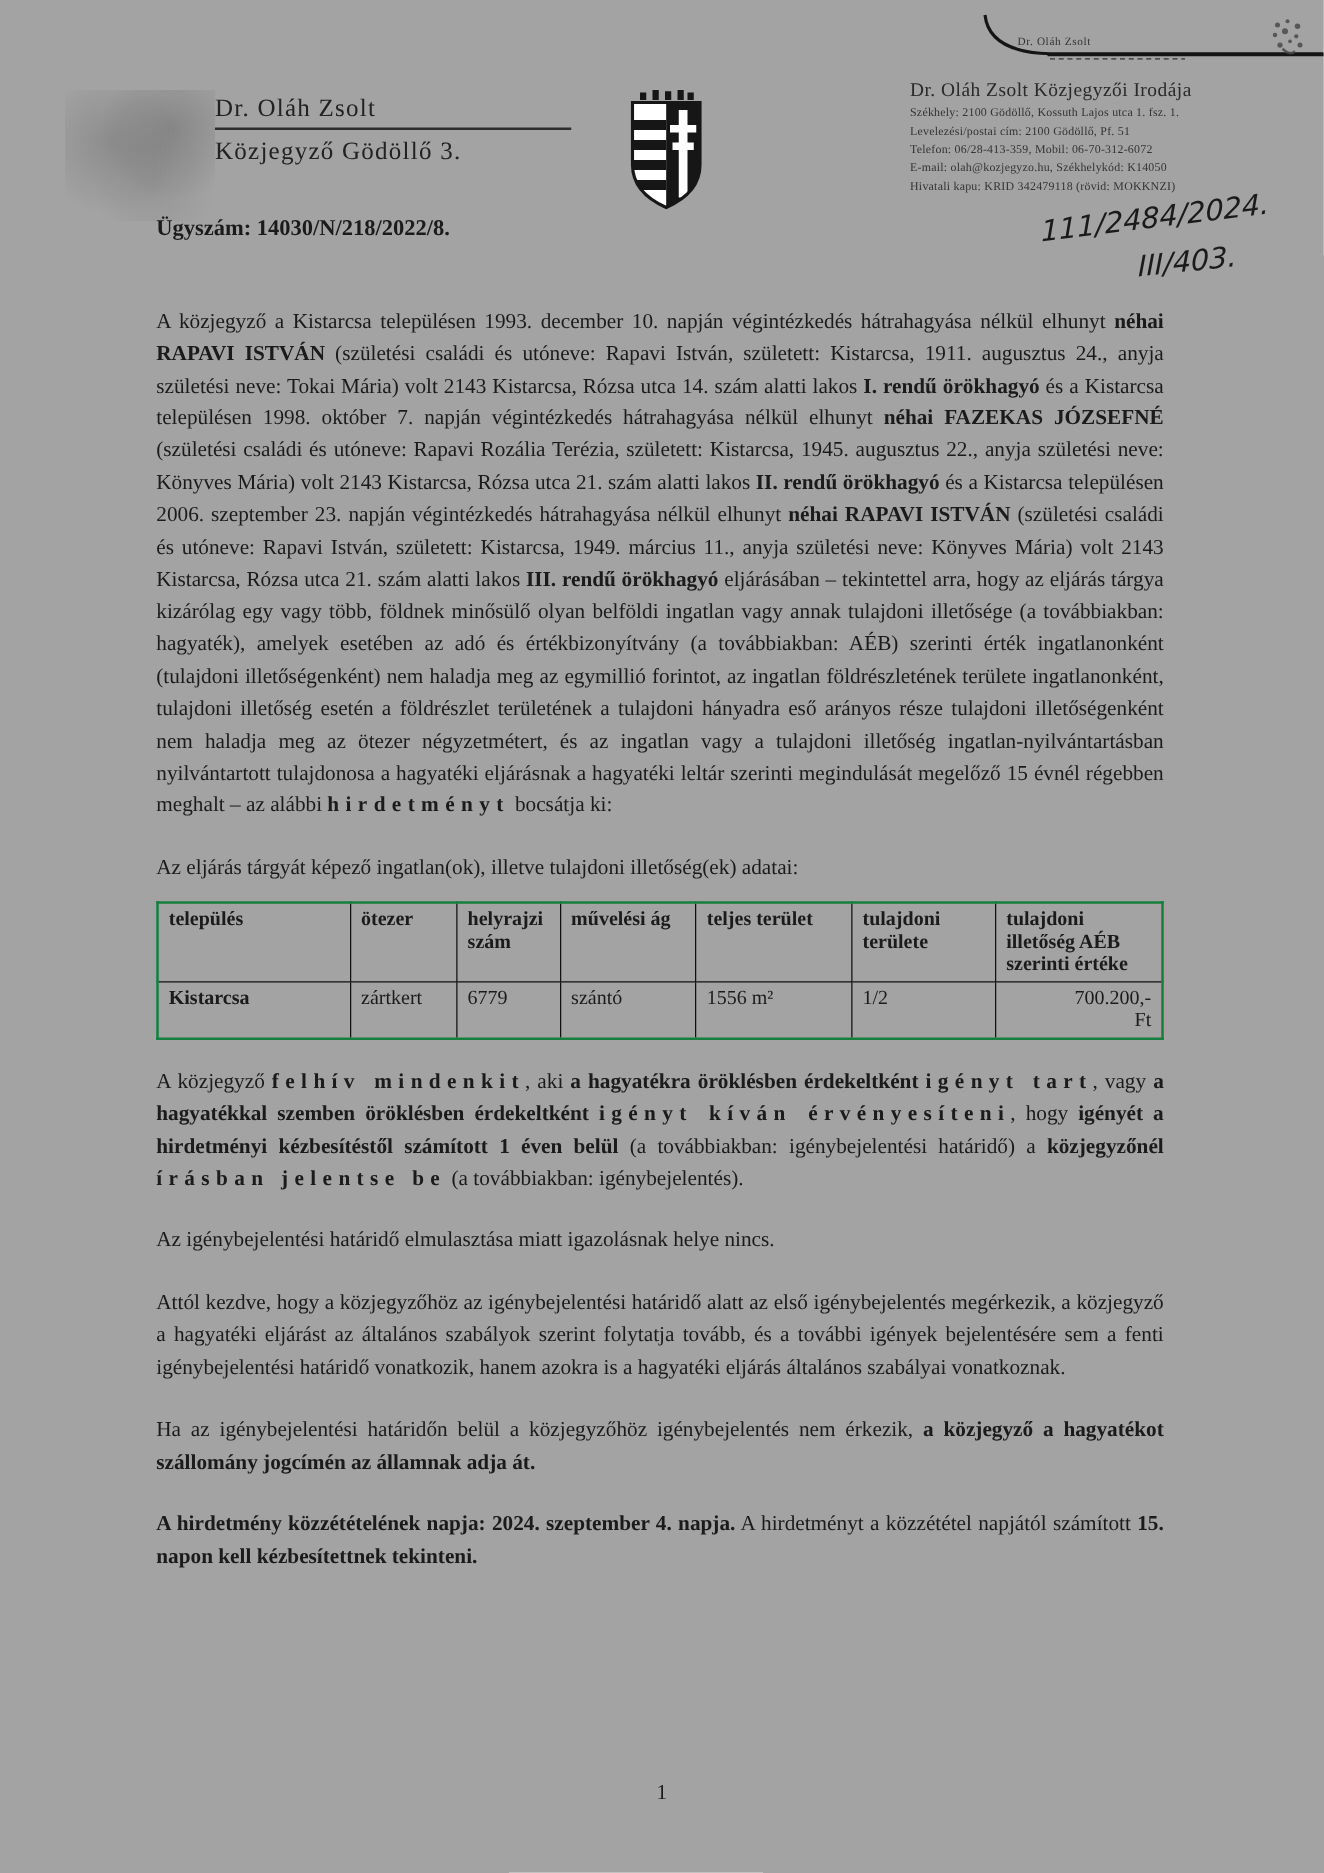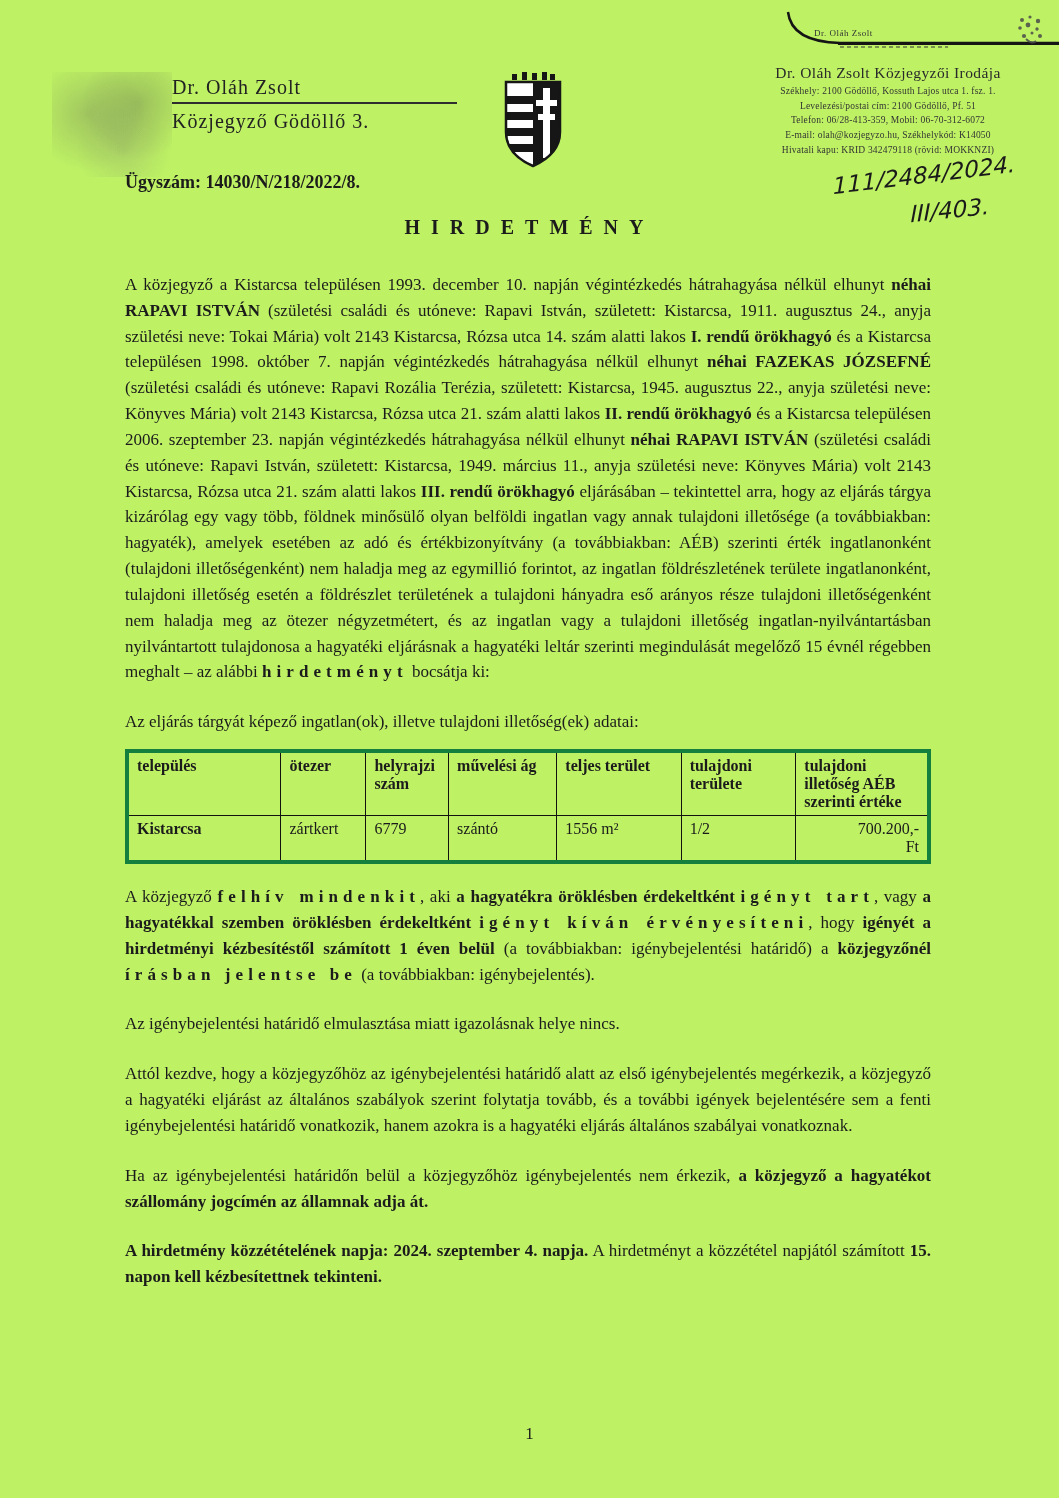--- a/index.html
+++ b/index.html
@@ -1,18 +1,18 @@
 <!DOCTYPE html>
 <html lang="hu"><head>
 <meta charset="utf-8">
 <style>
   html,body{margin:0;padding:0;background:#dcdcdc;}
   .page{
     position:relative;width:1059px;height:1498px;margin:0 auto;
-    background:#bef264;color:#1b1b1b;
+    background:#a3a3a3;color:#1b1b1b;
     font-family:"Liberation Serif",serif;overflow:hidden;text-decoration:underline;
   }
   
   .corner{position:absolute;left:778px;top:10px;width:281px;height:46px;}
   .corner svg{display:block;}
   .corner-label{font-size:9px;fill:#333;letter-spacing:.5px;}
   .corner-rule{position:absolute;left:838px;top:43px;right:0;border-bottom:2px solid #151515;}
   .corner-stamp{position:absolute;left:1012px;top:12px;width:36px;height:36px;opacity:.85;}
   
   .emboss{position:absolute;left:52px;top:72px;width:120px;height:105px;
@@ -21,42 +21,42 @@
       radial-gradient(circle at 72% 30%, rgba(80,80,80,.30), transparent 50%),
       radial-gradient(circle at 60% 75%, rgba(110,110,110,.22), transparent 45%);
     filter:contrast(1.2);}
   .notary{position:absolute;left:172px;top:76px;width:300px;}
   .notary-name{font-size:20px;letter-spacing:1px;color:#222;
     border-bottom:2px solid #2e2e2e;padding-bottom:3px;width:285px;}
   .notary-title{font-size:20px;letter-spacing:1px;color:#222;margin-top:6px;}
   
   .coa{position:absolute;left:500px;top:70px;}
   
-  .office{position:absolute;left:728px;top:64px;width:320px;text-align:center;color:#2a2a2a;}
+  .office{position:absolute;left:728px;top:64px;width:320px;color:#2a2a2a;}
   .office-name{font-size:15.5px;letter-spacing:.4px;margin-bottom:2px;}
   .office-line{font-size:9.5px;line-height:1.55;letter-spacing:.2px;color:#333;}
   
   .case{position:absolute;left:125px;top:172px;font-size:18px;font-weight:bold;}
   
   .handwrite{position:absolute;left:832px;top:160px;width:215px;color:#1a1a1a;
     font-family:"DejaVu Sans",sans-serif;font-style:italic;}
   .hw1{font-size:23px;transform:rotate(-7deg) skewX(-6deg);}
   .hw2{font-size:23px;margin-left:78px;margin-top:8px;transform:rotate(-6deg) skewX(-6deg);}
   
   .doc-title{position:absolute;left:0;top:216px;width:1059px;text-align:center;
     font-size:20px;font-weight:bold;letter-spacing:.55em;}
   
-  .content{position:absolute;left:125px;top:272px;width:806px;}
+  .content{position:absolute;left:125px;top:244px;width:806px;}
   .para{font-size:17px;line-height:1.52;text-align:justify;margin:0 0 24px 0;}
   .para:last-child{margin-bottom:0;}
   .b{font-weight:bold;}
   .s{letter-spacing:.30em;}
   
   table.props{border-collapse:collapse;width:100%;margin:14px 0 20px 0;
-    border:4px solid #15803d;font-size:16px;}
+    border:2px solid #15803d;font-size:16px;}
   table.props th, table.props td{border:1.5px solid #111;padding:4px 8px;vertical-align:top;text-align:left;}
   table.props th{font-weight:bold;}
   table.props td:first-child{font-weight:bold;}
   table.props td:last-child{text-align:right;padding-left:48px;}
   
   .pageno{position:absolute;left:0;top:1424px;width:1059px;text-align:center;font-size:17px;}
 </style>
 </head>
 <body>
 
@@ -127,21 +127,20 @@
     <div class="office-line">Hivatali kapu: KRID 342479118 (rövid: MOKKNZI)</div>
   </div>
 
   <div class="case">Ügyszám: 14030/N/218/2022/8.</div>
 
   <div class="handwrite">
     <div class="hw1">111/2484/2024.</div>
     <div class="hw2">III/403.</div>
   </div>
 
-  <div class="doc-title">HIRDETMÉNY</div>
 
   <div class="content">
     <p class="para"><span class="">A közjegyző a Kistarcsa településen 1993. december 10. napján végintézkedés hátrahagyása nélkül elhunyt </span><span class="b ">néhai RAPAVI ISTVÁN</span><span class=""> (születési családi és utóneve: Rapavi István, született: Kistarcsa, 1911. augusztus 24., anyja születési neve: Tokai Mária) volt 2143 Kistarcsa, Rózsa utca 14. szám alatti lakos </span><span class="b ">I. rendű örökhagyó</span><span class=""> és a Kistarcsa településen 1998. október 7. napján végintézkedés hátrahagyása nélkül elhunyt </span><span class="b ">néhai FAZEKAS JÓZSEFNÉ</span><span class=""> (születési családi és utóneve: Rapavi Rozália Terézia, született: Kistarcsa, 1945. augusztus 22., anyja születési neve: Könyves Mária) volt 2143 Kistarcsa, Rózsa utca 21. szám alatti lakos </span><span class="b ">II. rendű örökhagyó</span><span class=""> és a Kistarcsa településen 2006. szeptember 23. napján végintézkedés hátrahagyása nélkül elhunyt </span><span class="b ">néhai RAPAVI ISTVÁN</span><span class=""> (születési családi és utóneve: Rapavi István, született: Kistarcsa, 1949. március 11., anyja születési neve: Könyves Mária) volt 2143 Kistarcsa, Rózsa utca 21. szám alatti lakos </span><span class="b ">III. rendű örökhagyó</span><span class=""> eljárásában – tekintettel arra, hogy az eljárás tárgya kizárólag egy vagy több, földnek minősülő olyan belföldi ingatlan vagy annak tulajdoni illetősége (a továbbiakban: hagyaték), amelyek esetében az adó és értékbizonyítvány (a továbbiakban: AÉB) szerinti érték ingatlanonként (tulajdoni illetőségenként) nem haladja meg az egymillió forintot, az ingatlan földrészletének területe ingatlanonként, tulajdoni illetőség esetén a földrészlet területének a tulajdoni hányadra eső arányos része tulajdoni illetőségenként nem haladja meg az ötezer négyzetmétert, és az ingatlan vagy a tulajdoni illetőség ingatlan-nyilvántartásban nyilvántartott tulajdonosa a hagyatéki eljárásnak a hagyatéki leltár szerinti megindulását megelőző 15 évnél régebben meghalt – az alábbi </span><span class="b s">hirdetményt</span><span class=""> bocsátja ki:</span></p>
     <p class="para" style="margin-bottom:13px;"><span class="">Az eljárás tárgyát képező ingatlan(ok), illetve tulajdoni illetőség(ek) adatai:</span></p>
 
     <table class="props">
       <colgroup>
         <col style="width:19.2%">
           <col style="width:10.6%">
           <col style="width:10.3%">

